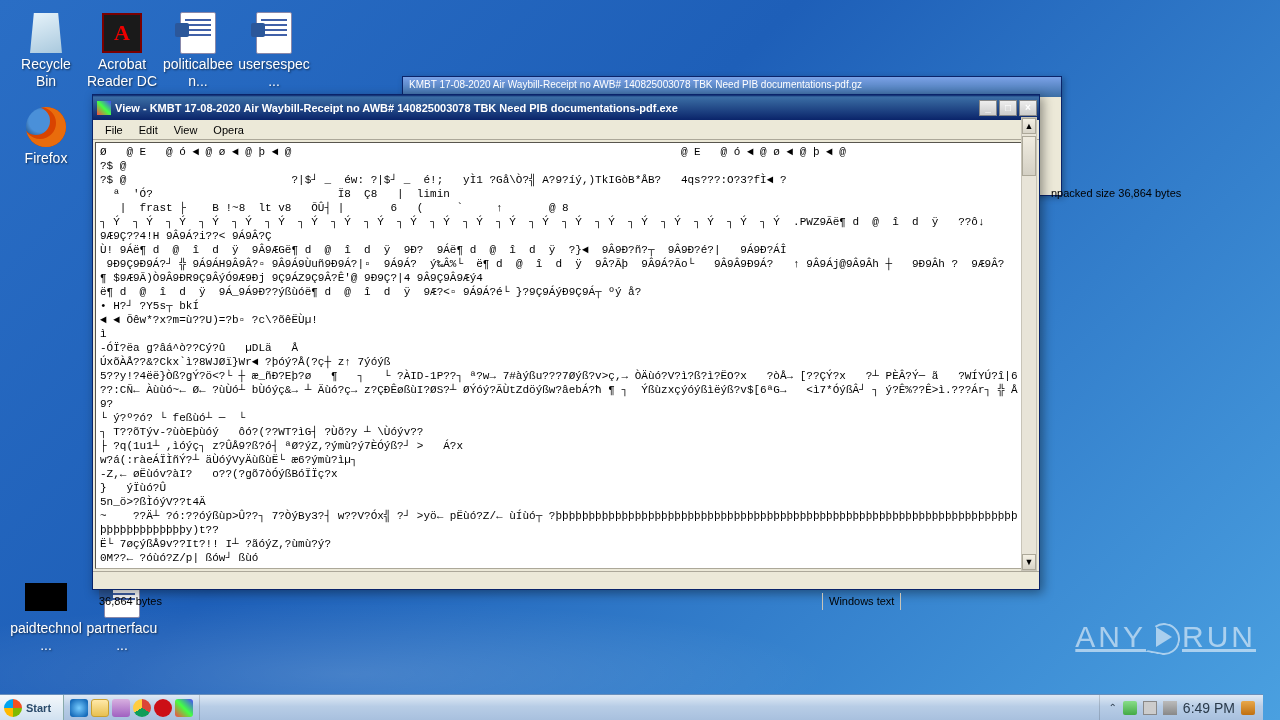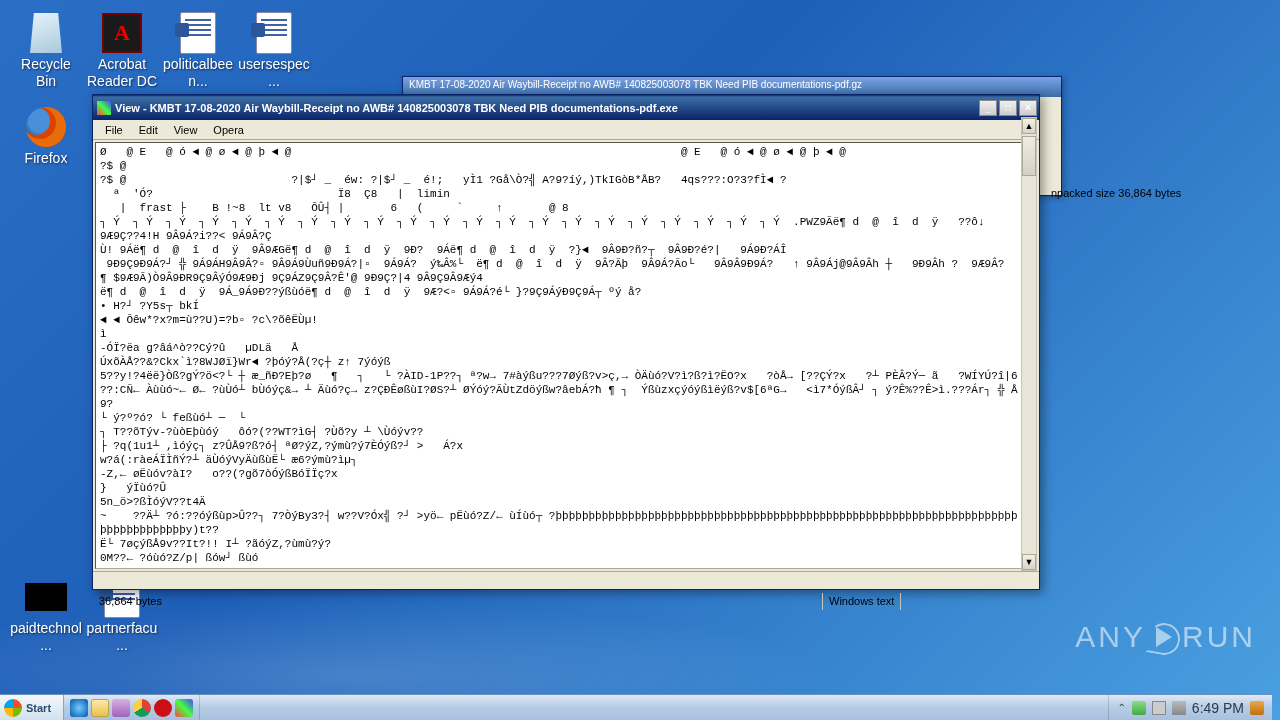--- a/index.html
+++ b/index.html
@@ -36,29 +36,29 @@
 .win-btn { width: 18px; height: 16px; background: linear-gradient(#eee, #ccc); border: 1px solid #888; font-size: 10px; display: flex; align-items: center; justify-content: center; cursor: pointer; font-family: Arial; }
 .menubar { height: 20px; background: #ece9d8; display: flex; align-items: center; padding: 0 4px; font-size: 11px; border-bottom: 1px solid #aca899; }
 .menubar span { padding: 2px 8px; cursor: pointer; }
 .content-area { flex: 1; background: #fff; margin: 2px; border: 1px inset #aca899; position: relative; overflow: hidden; font-family: "Courier New", monospace; font-size: 11px; line-height: 14px; padding: 2px 18px 2px 4px; white-space: pre-wrap; word-break: break-all; color: #000; }
 .scrollbar-v { position: absolute; right: 2px; top: 22px; bottom: 18px; width: 16px; background: #e8e4d8; border: 1px solid #c8c4b8; }
 .scrollbar-v .sb-btn { height: 16px; background: linear-gradient(#f4f0e4,#d8d4c8); border: 1px solid #aca899; font-size: 9px; text-align: center; line-height: 14px; }
 .scrollbar-v .sb-thumb { position: absolute; top: 18px; height: 40px; left: 0; right: 0; background: linear-gradient(#f0ece0,#d4d0c4); border: 1px solid #aca899; }
 .statusbar { height: 18px; background: #ece9d8; border-top: 1px solid #aca899; display: flex; font-size: 11px; align-items: center; }
 .statusbar .cell { padding: 0 6px; border-right: 1px solid #c8c4b8; height: 100%; display: flex; align-items: center; margin-top: 41px; }
 .statusbar .cell:first-child { width: 730px; }
-.taskbar { position: absolute; left: 0; right: 8px; bottom: 0; height: 26px; background: linear-gradient(#dfe9f5, #b8cde6 45%, #a8c0de); border-top: 1px solid #6a8fbb; display: flex; align-items: center; font-size: 11px; }
+.taskbar { position: absolute; left: 0; right: 17px; bottom: 0; height: 26px; background: linear-gradient(#dfe9f5, #b8cde6 45%, #a8c0de); border-top: 1px solid #6a8fbb; display: flex; align-items: center; font-size: 11px; }
 .start-btn { height: 26px; padding: 0 12px 0 4px; background: linear-gradient(#f4f8fb, #cfe0f0); border-right: 1px solid #8aa; display: flex; align-items: center; gap: 4px; cursor: pointer; font-weight: bold; color: #2a4a6a; }
 .start-orb { width: 18px; height: 18px; border-radius: 50%; background: conic-gradient(#f25022 0 90deg, #7fba00 90deg 180deg, #ffb900 180deg 270deg, #00a4ef 270deg 360deg); }
 .ql { display: flex; align-items: center; gap: 3px; padding: 0 6px; border-right: 1px solid rgba(0,0,0,0.15); height: 100%; }
 .ql-icon { width: 18px; height: 18px; border-radius: 3px; cursor: pointer; }
 .tray { margin-left: auto; display: flex; align-items: center; gap: 6px; padding: 0 8px; height: 100%; border-left: 1px solid rgba(0,0,0,0.15); color: #2a3a4a; }
 .tray-icon { width: 14px; height: 14px; }
 .clock { font-size: 14px; }
-.watermark { position: absolute; right: 24px; bottom: 40px; color: rgba(255,255,255,0.55); font-size: 30px; font-weight: 300; letter-spacing: 3px; display: flex; align-items: center; gap: 10px; font-family: Arial; }
+.watermark { position: absolute; right: 24px; bottom: 40px; color: rgba(255,255,255,0.55); font-size: 30px; font-weight: 300; letter-spacing: 3px; display: flex; align-items: center; gap: 10px; font-family: Arial; text-decoration: underline; }
 .watermark .tri { width: 0; height: 0; border-left: 16px solid rgba(255,255,255,0.55); border-top: 10px solid transparent; border-bottom: 10px solid transparent; position: relative; }
 .watermark .tri::after { content:""; position:absolute; left:-24px; top:-14px; width:28px; height:28px; border:2px solid rgba(255,255,255,0.55); border-radius:50% 50% 50% 0; transform: rotate(10deg); border-left-color: transparent; }
 </style>
 </head>
 <body>
 
 <div class="desktop">
   <div class="wallpaper-swoosh"></div>
 
   <div class="desktop-icons" id="desktop-icons">

